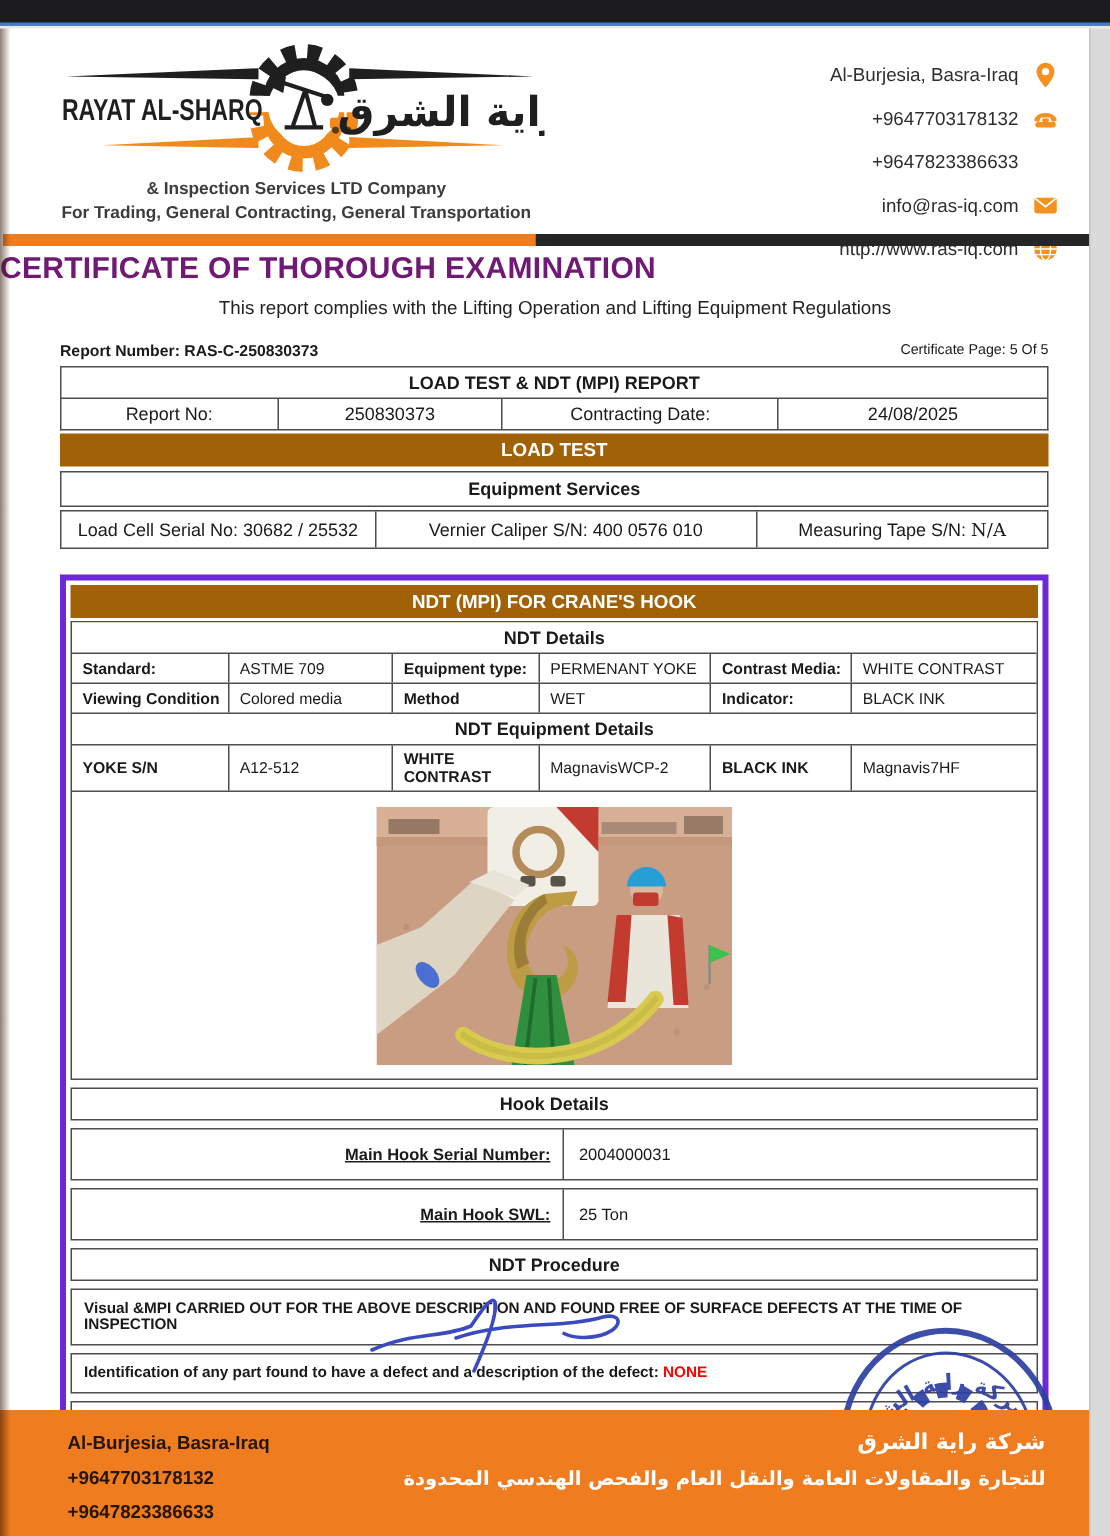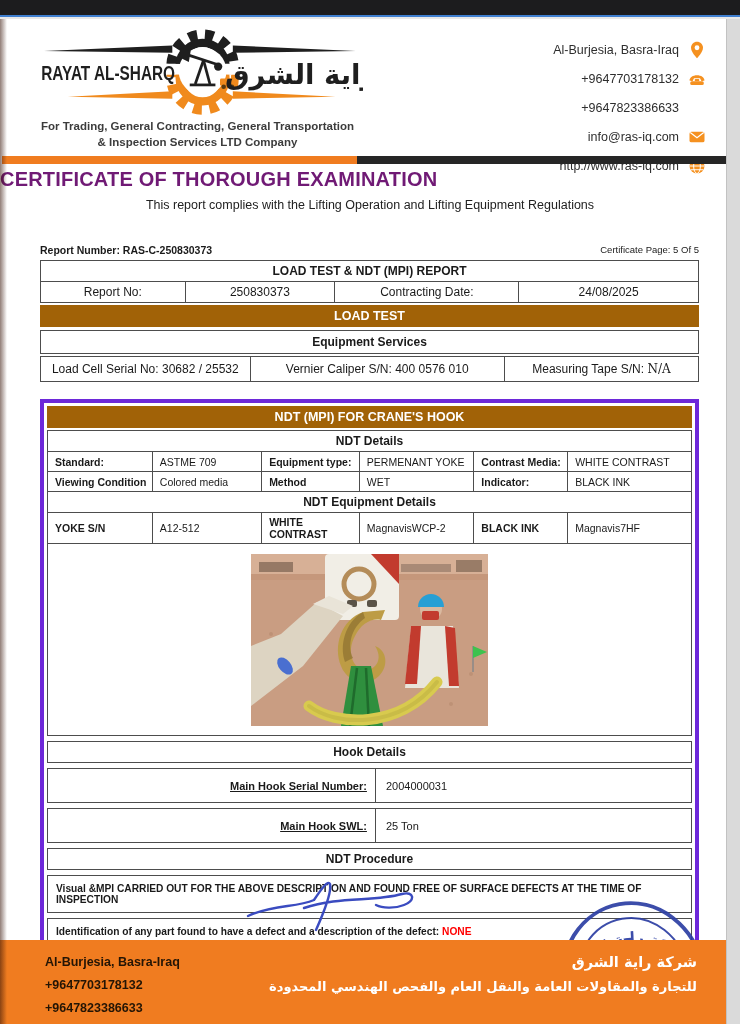--- a/index.html
+++ b/index.html
@@ -41,31 +41,31 @@
   .contact-row .c-icon { width:18px; height:18px; margin-left:9px; display:inline-block; }
   .contact-row .c-icon.empty { visibility:hidden; }
   
   .divider { position:relative; margin:0 13px 0 2px; height:8px; display:flex; }
   .divider .d-orange { width:49%; background:#f07c20; }
   .divider .d-black { width:51%; background:#262626; }
   
   .title { font-size:20px; font-weight:bold; color:#701a75; margin-top:4px; letter-spacing:0.2px; }
   .subtitle { text-align:center; font-size:12.5px; color:#222; margin-top:7px; }
   .content { margin:0 41px 0 40px; width:659px; }
-  .report-line { display:flex; justify-content:space-between; margin-top:32px;text-align:center; }
+  .report-line { display:flex; justify-content:space-between; margin-top:16px;text-align:center; }
   .report-line .rn { font-size:10.5px; font-weight:bold; color:#1a1a1a; }
   .report-line .cp { font-size:9.5px; font-weight:normal; color:#1a1a1a; }
   
   .bx { border:1px solid #4d4d4d; }
   .hdr-row { text-align:center; font-weight:bold; font-size:12px; padding:3px 0; background:#fff; }
   .orange-bar {
     background:#a16207; color:#ffffff; text-align:center;
     font-weight:bold; font-size:12.5px; padding:4px 0;
   }
-  .cells { display:flex;justify-content:flex-end; }
+  .cells { display:flex; }
   .cells > div { border-right:1px solid #4d4d4d; display:flex; align-items:center; }
   .cells > div:last-child { border-right:none; }
   .cen { justify-content:center; text-align:center; }
   
   .t1-row { font-size:12px; }
   .t1-row > div { padding:3px 2px; }
   .t1c0{width:22%;} .t1c1{width:22.8%;} .t1c2{width:28%;} .t1c3{width:27.2%;}
   .eq-row { font-size:12px; }
   .eq-row > div { padding:5px 2px; }
   .eqc0{width:31.9%;} .eqc1{width:38.7%;} .eqc2{width:29.4%;}
@@ -154,22 +154,22 @@
 
         <rect x="204" y="56" width="16" height="8" rx="1.5" fill="#f08a1d"></rect>
         <rect x="216" y="52" width="7" height="5" rx="1" fill="#f08a1d"></rect>
         <circle cx="208" cy="65" r="2.5" fill="#5a3b10"></circle>
         <circle cx="217" cy="65" r="2.5" fill="#5a3b10"></circle>
 
         <text x="82" y="58" text-anchor="middle" font-family="Liberation Sans, sans-serif" font-weight="bold" font-size="22" fill="#1f1f1f" textLength="146" lengthAdjust="spacingAndGlyphs">RAYAT AL-SHARQ</text>
         <text x="292" y="62" text-anchor="middle" font-family="DejaVu Sans, sans-serif" font-weight="bold" font-size="30" fill="#1f1f1f">راية الشرق</text>
       </svg>
       <div class="tagline">
+        <div>&amp; Inspection Services LTD Company</div>
         <div>For Trading, General Contracting, General Transportation</div>
-        <div>&amp; Inspection Services LTD Company</div>
       </div>
     </div>
 
     <div class="contact-col">
       <div class="contact-row">
         <span>Al-Burjesia, Basra-Iraq</span>
         <span class="c-icon">
           <svg viewBox="0 0 24 24" width="18" height="18">
               <path d="M12 1C7.6 1 4 4.6 4 9c0 5.8 8 14 8 14s8-8.2 8-14c0-4.4-3.6-8-8-8z" fill="#f59120"></path>
               <circle cx="12" cy="9" r="3.2" fill="#fff"></circle>

